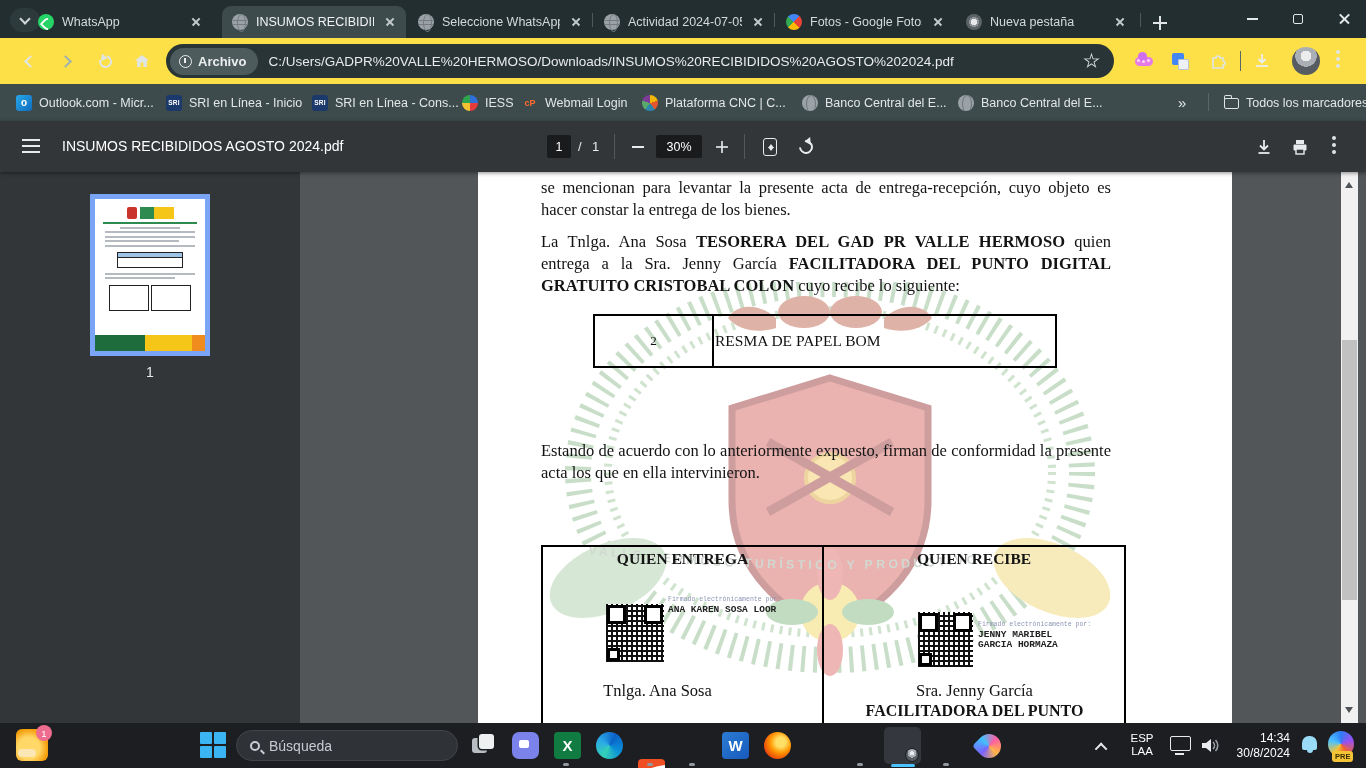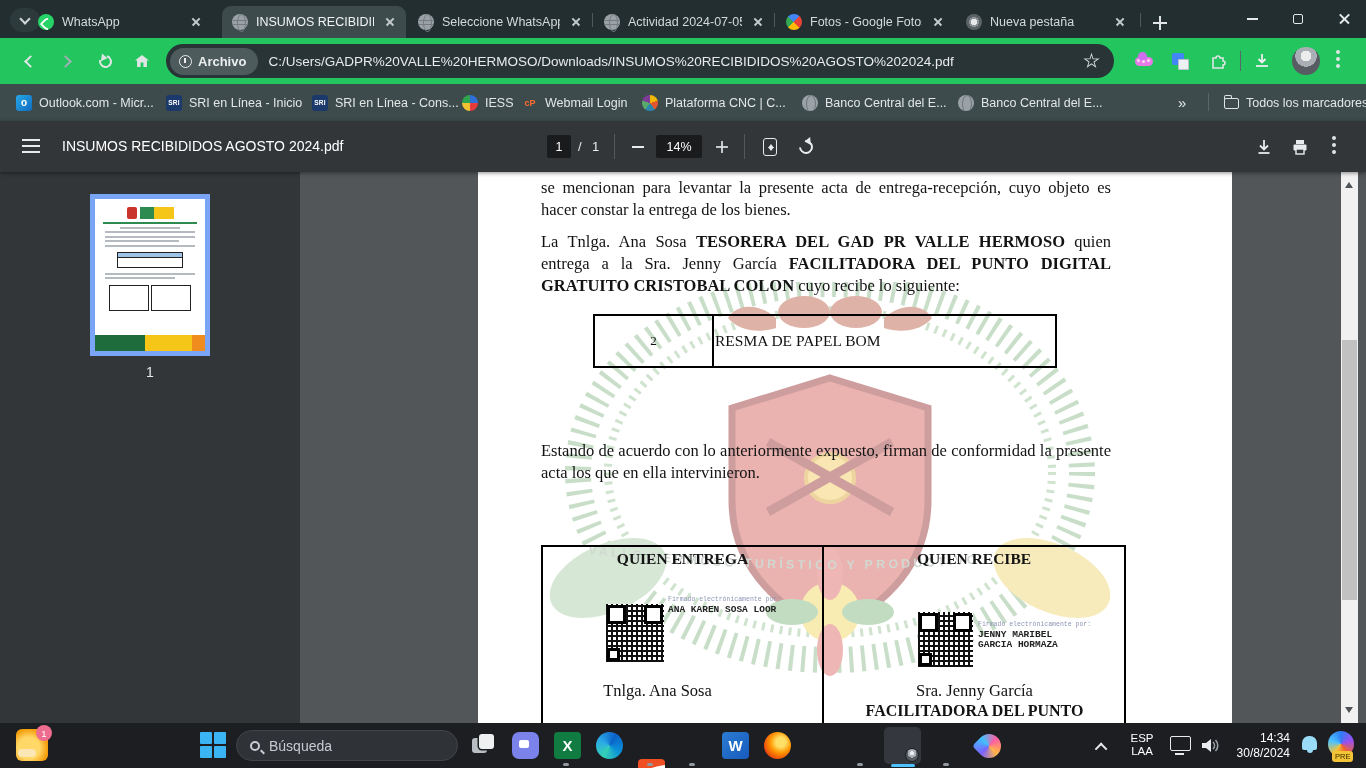--- a/index.html
+++ b/index.html
@@ -31,21 +31,21 @@
   .fav{width:16px;height:16px;flex:0 0 16px;border-radius:50%;position:relative}
   .fav-whatsapp{background:#26d366}
   .fav-whatsapp::after{content:"";position:absolute;left:4px;top:4px;width:8px;height:8px;border:2px solid #fff;border-radius:50% 50% 50% 2px;border-top-color:transparent;border-right-color:transparent;transform:rotate(45deg)}
   .fav-globe{background:#9aa2a6}
   .fav-globe::before{content:"";position:absolute;left:1px;top:6px;width:14px;height:3px;border-top:1.5px solid #747c80;border-bottom:1.5px solid #747c80}
   .fav-globe::after{content:"";position:absolute;left:4.5px;top:0;width:7px;height:16px;border-radius:50%;border:1.5px solid #747c80}
   .fav-photos{background:conic-gradient(from 45deg,#ea4335 0 90deg,#fbbc04 0 180deg,#34a853 0 270deg,#4285f4 0 360deg)}
   .fav-chrome-gray{background:radial-gradient(circle,#e7e9ea 0 3px,#8d9498 3px 5px,#5c6367 5px)}
 
   
-  .navbar{position:absolute;left:0;top:38px;width:1366px;height:46px;background:#22c55e}
+  .navbar{position:absolute;left:0;top:38px;width:1366px;height:46px;background:#fde047}
   .navbtn{position:absolute;top:8px;width:30px;height:30px;border-radius:50%;display:flex;align-items:center;justify-content:center}
   .arrow-l{width:9px;height:9px;border-left:2px solid #dfe5e5;border-bottom:2px solid #dfe5e5;transform:rotate(45deg);margin-left:3px}
   .arrow-r{width:9px;height:9px;border-right:2px solid #9fb0b0;border-top:2px solid #9fb0b0;transform:rotate(45deg);margin-right:3px}
   .reload{width:13px;height:13px;border:2px solid #dfe5e5;border-radius:50%;border-top-color:transparent;position:relative;transform:rotate(-30deg)}
   .reload::after{content:"";position:absolute;right:-3px;top:-2px;border:4px solid transparent;border-left:6px solid #dfe5e5;transform:rotate(38deg)}
   .home{position:relative;width:14px;height:12px;background:#dfe5e5;clip-path:polygon(50% 0,100% 45%,85% 45%,85% 100%,60% 100%,60% 62%,40% 62%,40% 100%,15% 100%,15% 45%,0 45%)}
   .addr{position:absolute;left:166px;top:6px;width:948px;height:34px;border-radius:17px;background:#283436;display:flex;align-items:center}
   .chip{margin-left:4px;height:27px;border-radius:14px;background:#4d5b5d;display:flex;align-items:center;gap:6px;padding:0 12px 0 9px;color:#eceeee;font-size:13px;font-weight:bold}
   .info-i{width:13px;height:13px;border:1.4px solid #eceeee;border-radius:50%;position:relative}
   .info-i::after{content:"";position:absolute;left:4.4px;top:2.5px;width:1.6px;height:5px;background:#eceeee}
@@ -162,21 +162,21 @@
   .i-flame{border-radius:50% 50% 50% 4px;transform:rotate(45deg);background:conic-gradient(#ff5fa2,#ffb547,#7b61ff,#3fc1ff,#ff5fa2)}
   .tray-chev{position:absolute;left:1098px;top:20px;width:9px;height:9px;border-left:2px solid #e8eaed;border-top:2px solid #e8eaed;transform:rotate(45deg) translateY(2px)}
   .lang{position:absolute;left:1120px;top:9px;width:44px;color:#fff;font-size:11.5px;line-height:13px;text-align:center}
   .traymon{position:absolute;left:1170px;top:13px;width:21px;height:15px;border:1.8px solid #e8eaed;border-radius:2px}
   .traymon::after{content:"";position:absolute;left:4px;bottom:-5px;width:9px;height:2px;background:#e8eaed}
   .trayspk{position:absolute;left:1200px;top:14px}
   .clock{position:absolute;left:1218px;top:8px;width:72px;color:#fff;font-size:12px;line-height:14.5px;text-align:right}
   .bell{position:absolute;left:1302px;top:13px;width:15px;height:14px;background:#9adcf8;border-radius:7px 7px 2px 2px}
   .bell::after{content:"";position:absolute;left:4.5px;bottom:-3px;width:6px;height:3px;border-radius:0 0 4px 4px;background:#9adcf8}
   .copilot{position:absolute;left:1328px;top:8px;width:26px;height:26px;border-radius:50%;background:conic-gradient(#2f7cf6,#9a4ff0,#f2622e,#f5c436,#4cc2ff,#2f7cf6)}
-  .pre{position:absolute;left:1332px;top:28px;background:#f2c436;color:#3a2c00;font-size:7.5px;font-weight:normal;border-radius:3px;padding:1px 3px;z-index:2}
+  .pre{position:absolute;left:1332px;top:28px;background:#f2c436;color:#3a2c00;font-size:7.5px;font-weight:bold;border-radius:3px;padding:1px 3px;z-index:2}
 </style>
 </head>
 <body>
 
 <div class="tabstrip">
   <div class="tab-search">
       <div class="chev-down"></div>
     </div>
 
   <div class="tab" style="left:28px;width:192px">
@@ -317,21 +317,21 @@
   <div class="hamb"></div>
   <div class="pdftitle">INSUMOS RECIBIDIDOS AGOSTO 2024.pdf</div>
 
   <input class="pagebox" value="1" style="">
   <div class="ptxt" style="left:578px">/</div>
   <div class="ptxt" style="left:592px">1</div>
   <div class="vsep" style="left:614px"></div>
   <div class="tbtn" style="left:624px">
       <div class="minus"></div>
     </div>
-  <div class="zoombox">14%</div>
+  <div class="zoombox">30%</div>
   <div class="tbtn" style="left:708px">
       <div class="plus" style="transform:scale(.85)"></div>
     </div>
   <div class="vsep" style="left:744px"></div>
   <div class="tbtn" style="left:756px">
       <div class="fit"></div>
     </div>
   <div class="tbtn" style="left:792px">
       <div class="rot"></div>
     </div>

